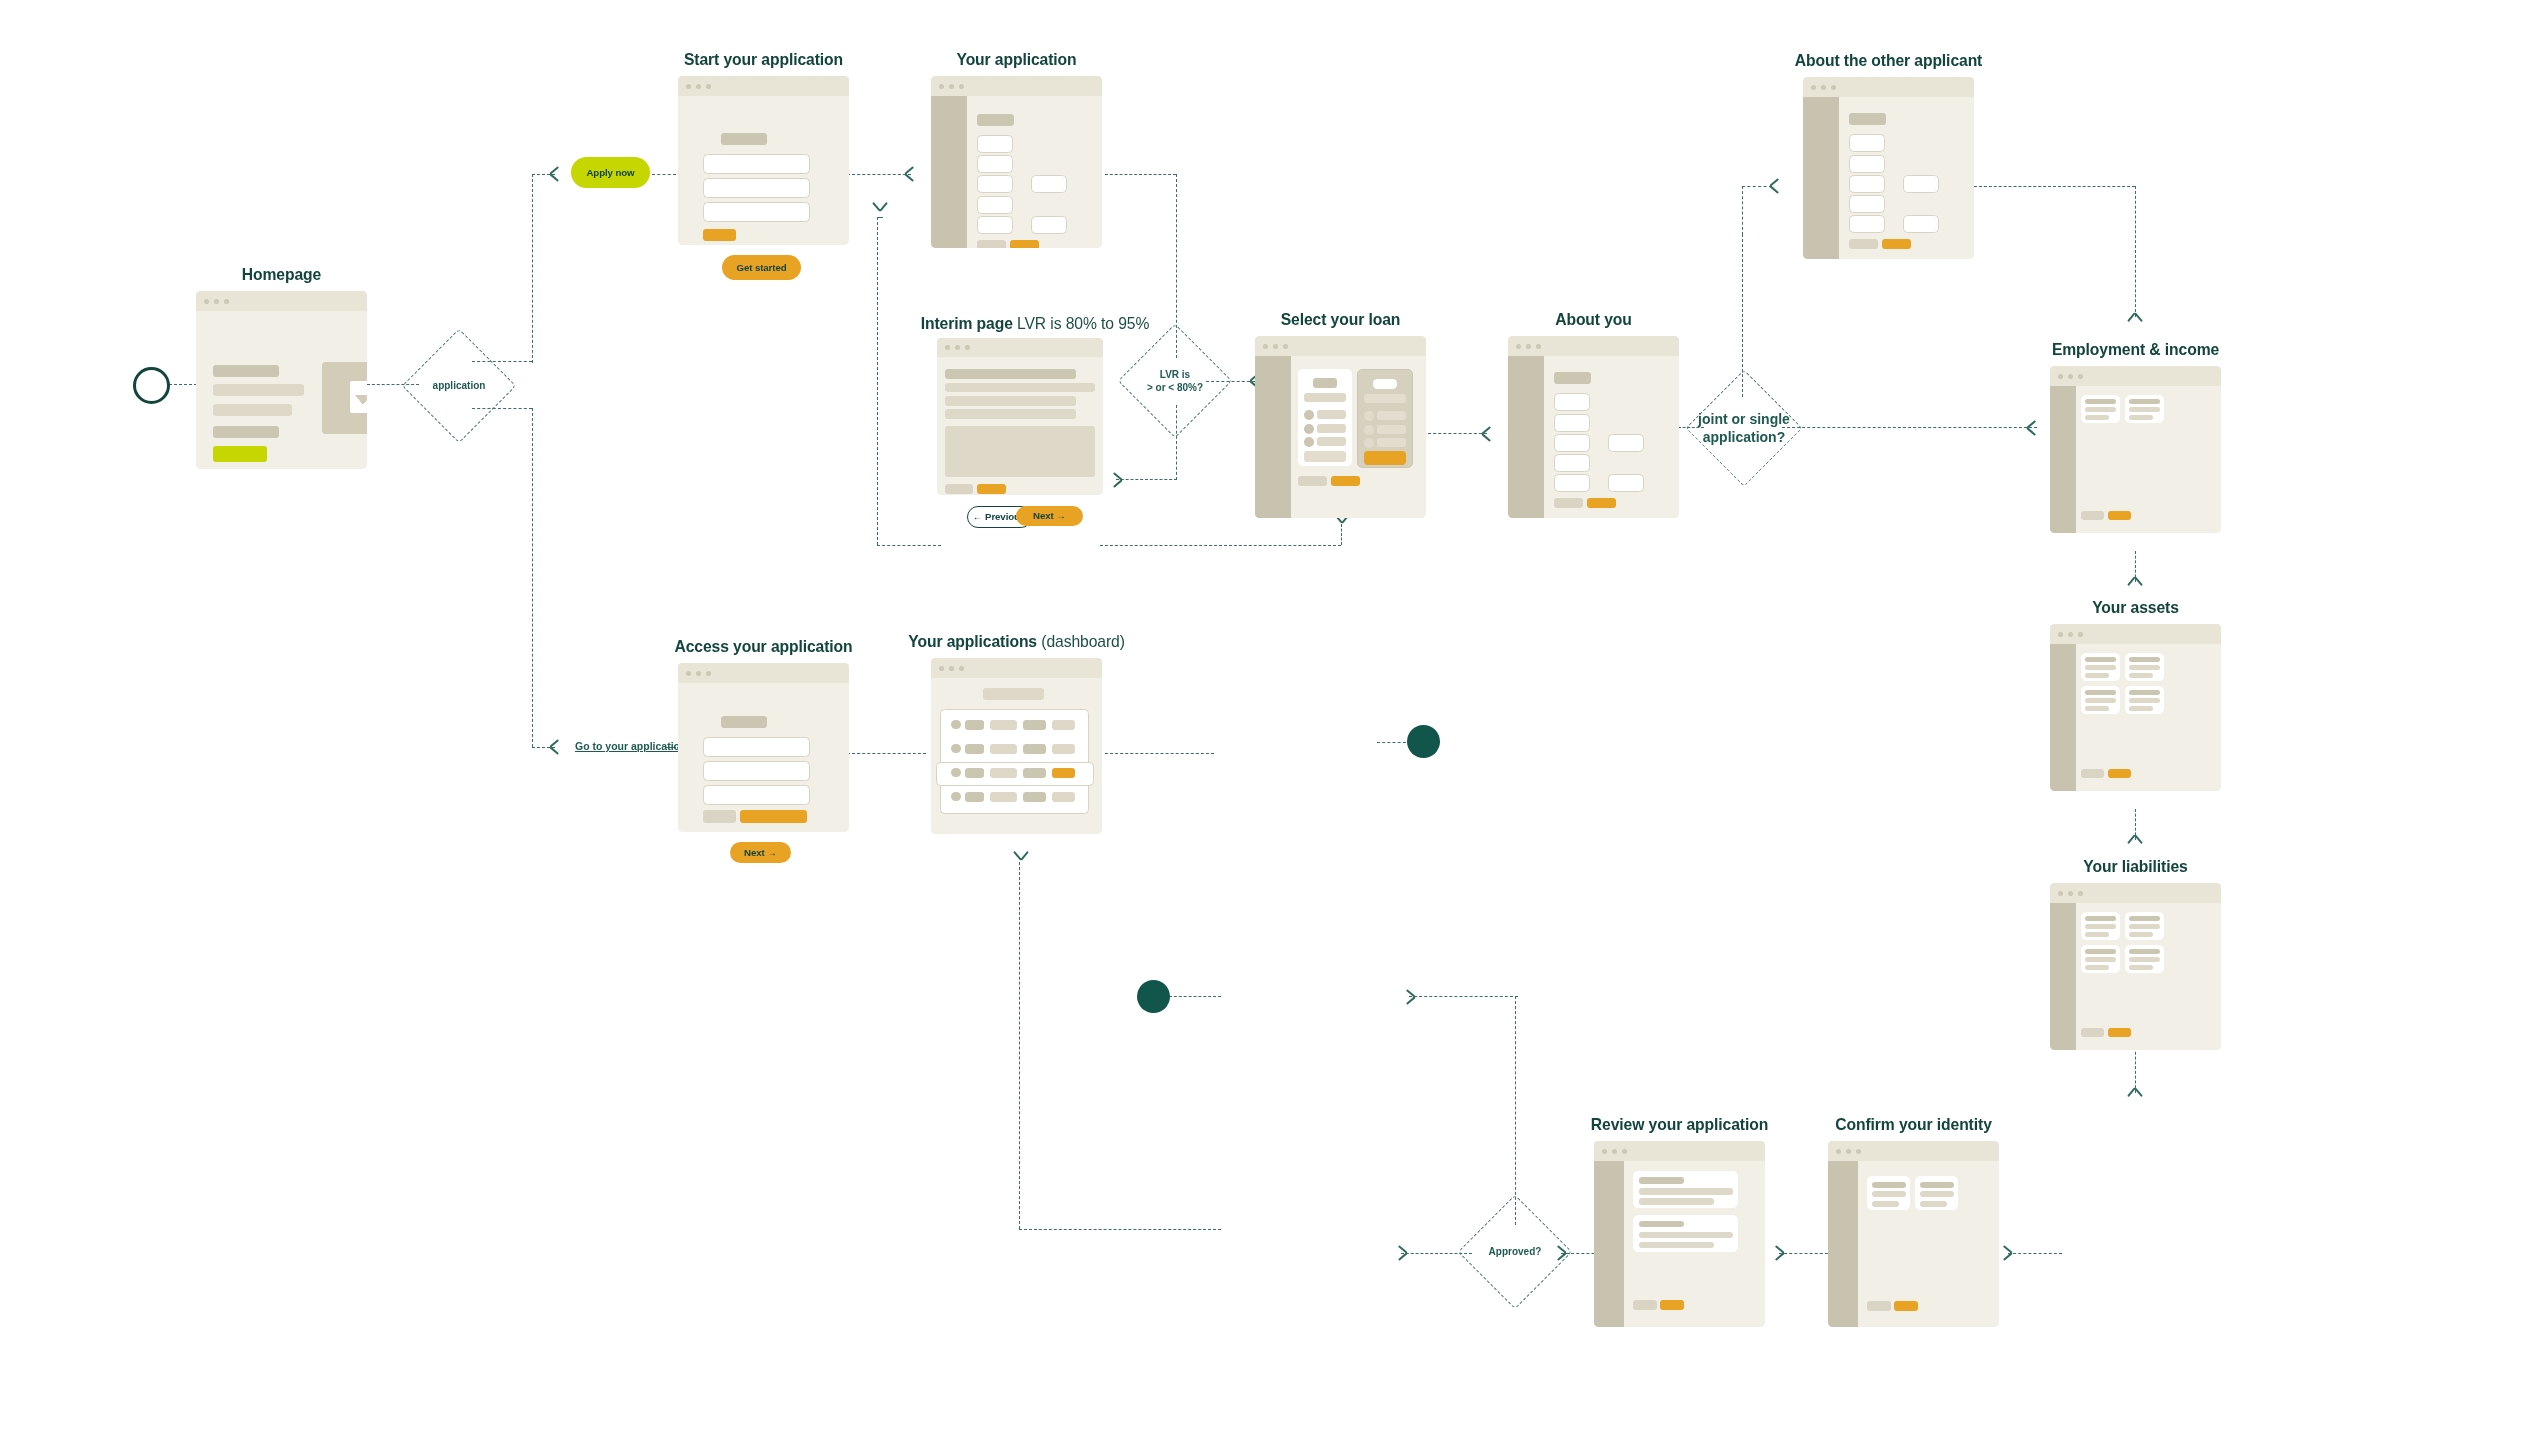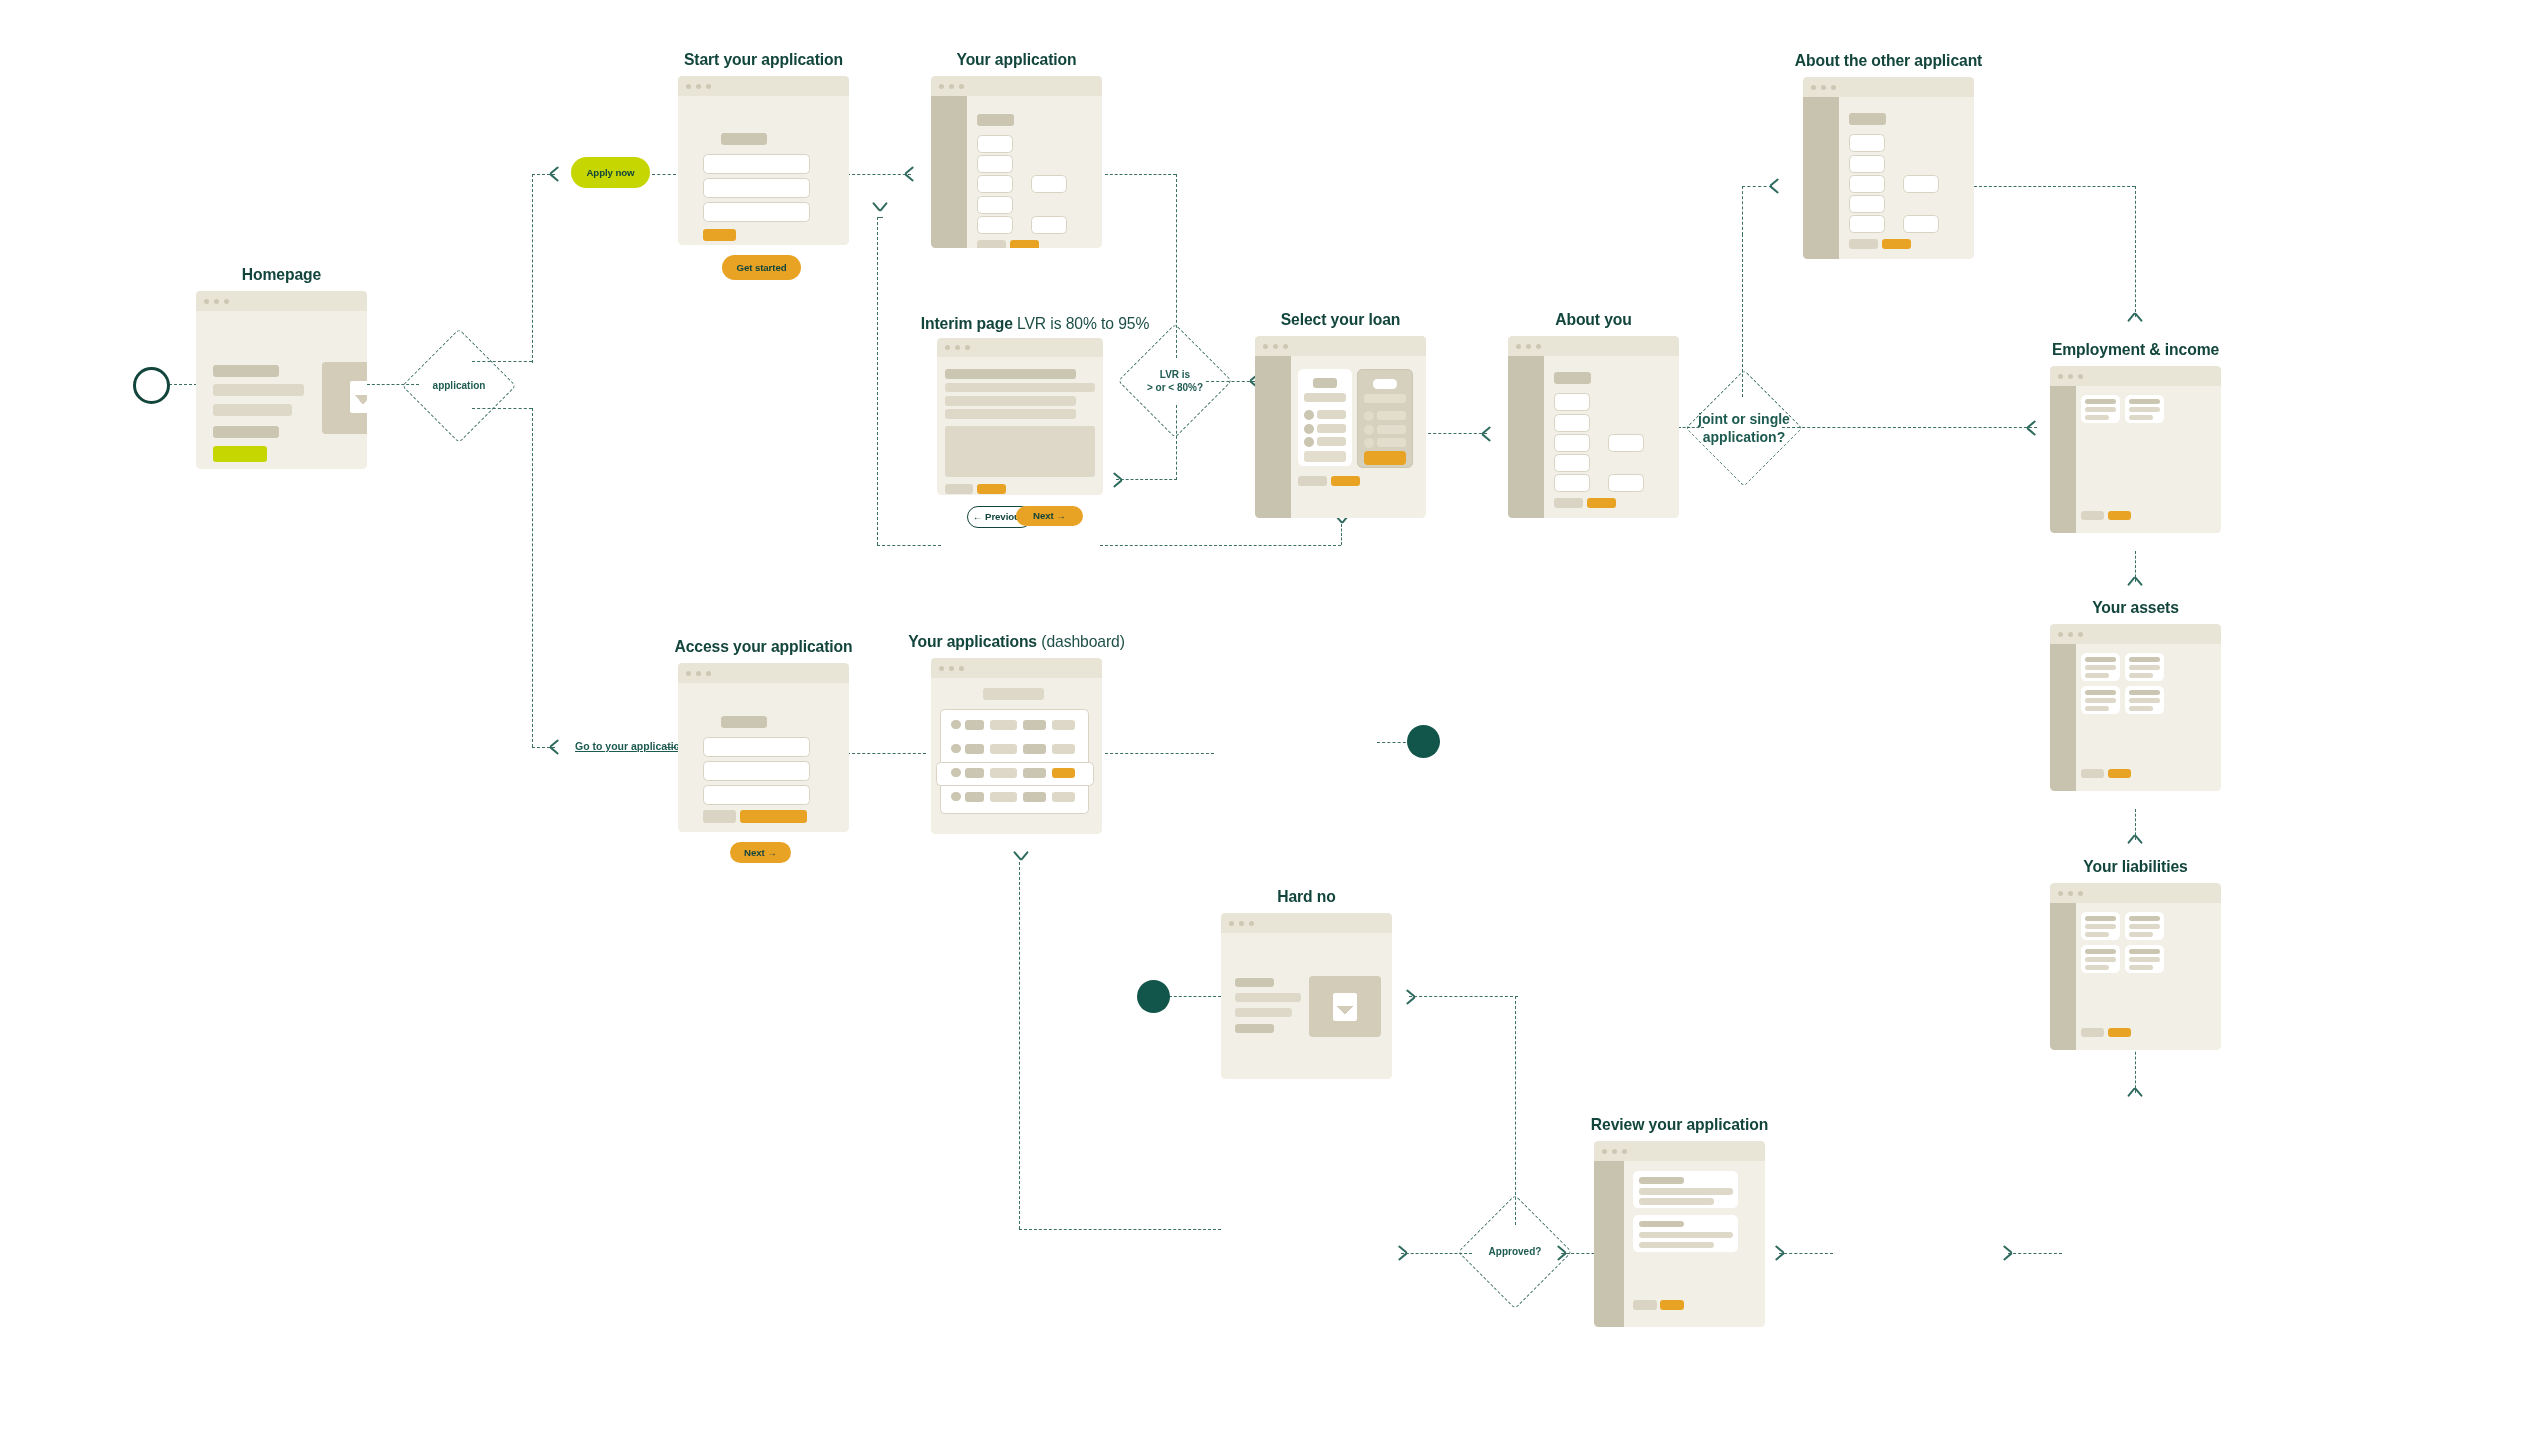--- a/index.html
+++ b/index.html
@@ -495,20 +495,45 @@
           <div class="blk lt" style="left:3.7px;top:12.7px;width:31px;height:5.2px;"></div>
           <div class="blk lt" style="left:3.7px;top:20px;width:24px;height:5.2px;"></div>
         </div>
         <div class="btn-g" style="left:31px;top:125px;width:22.5px;height:9.7px;"></div>
         <div class="btn-o" style="left:58px;top:125px;width:22.5px;height:9.7px;"></div>
       </div>
     </div>
   </div>
 
 
+  <div class="node" style="left:1828px;top:1116px;width:171px;height:217px;">
+    <div class="node-title" style="top:0px;">Confirm your identity</div>
+    <div class="win" style="left:0;top:25px;width:171px;height:186px;">
+      <div class="win-bar">
+        <span class="dot d1"></span>
+          <span class="dot d2"></span>
+          <span class="dot d3"></span>
+      </div>
+      <div class="win-body">
+        <div class="rail" style="width:30px;"></div>
+        <div class="card-w" style="left:39px;top:15px;width:43px;height:34px;">
+          <div class="blk" style="left:4.5px;top:6px;width:34px;height:6px;"></div>
+          <div class="blk lt" style="left:4.5px;top:15.7px;width:34px;height:6px;"></div>
+          <div class="blk lt" style="left:4.5px;top:25px;width:27px;height:6px;"></div>
+        </div>
+        <div class="card-w" style="left:87px;top:15px;width:43px;height:34px;">
+          <div class="blk" style="left:4.5px;top:6px;width:34px;height:6px;"></div>
+          <div class="blk lt" style="left:4.5px;top:15.7px;width:34px;height:6px;"></div>
+          <div class="blk lt" style="left:4.5px;top:25px;width:27px;height:6px;"></div>
+        </div>
+        <div class="btn-g" style="left:39px;top:140px;width:24px;height:10.5px;"></div>
+        <div class="btn-o" style="left:66px;top:140px;width:24px;height:10.5px;"></div>
+      </div>
+    </div>
+  </div>
 
   <div class="node" style="left:1594px;top:1116px;width:171px;height:217px;">
     <div class="node-title" style="top:0px;">Review your application</div>
     <div class="win" style="left:0;top:25px;width:171px;height:186px;">
       <div class="win-bar">
         <span class="dot d1"></span>
           <span class="dot d2"></span>
           <span class="dot d3"></span>
       </div>
       <div class="win-body">
@@ -528,38 +553,20 @@
       </div>
     </div>
   </div>
 
   <div class="dia" style="left:1459px;top:1196px;width:112px;height:112px;">
     <div class="shape"></div>
     <div class="lbl">Approved?</div>
   </div>
 
 
-  <div class="node" style="left:1221px;top:888px;width:171px;height:202px;">
-    <div class="node-title" style="top:0px;">Hard no</div>
-    <div class="win" style="left:0;top:25px;width:171px;height:166px;">
-      <div class="win-bar">
-        <span class="dot d1"></span>
-          <span class="dot d2"></span>
-          <span class="dot d3"></span>
-      </div>
-      <div class="win-body">
-        <div class="blk" style="left:13.5px;top:45px;width:39px;height:9.7px;"></div>
-        <div class="blk lt" style="left:13.5px;top:60px;width:66px;height:9.7px;"></div>
-        <div class="blk lt" style="left:13.5px;top:75px;width:57px;height:9.7px;"></div>
-        <div class="blk" style="left:13.5px;top:91px;width:39px;height:9.7px;"></div>
-        <div class="imgbox" style="left:88px;top:43px;width:72px;height:61px;"></div>
-        <div class="imgico" style="left:112px;top:60px;width:24px;height:28.5px;"></div>
-      </div>
-    </div>
-  </div>
 
   <div class="solid" style="left:1137px;top:980px;width:33px;height:33px;"></div>
   <div class="solid" style="left:1407px;top:725px;width:33px;height:33px;"></div>
 
   <div class="link" style="left:575px;top:740px;">Go to your applications</div>
 
   <div class="node" style="left:678px;top:638px;width:171px;height:240px;">
     <div class="node-title" style="top:0px;">Access your application</div>
     <div class="win" style="left:0;top:25px;width:171px;height:169px;">
       <div class="win-bar">

